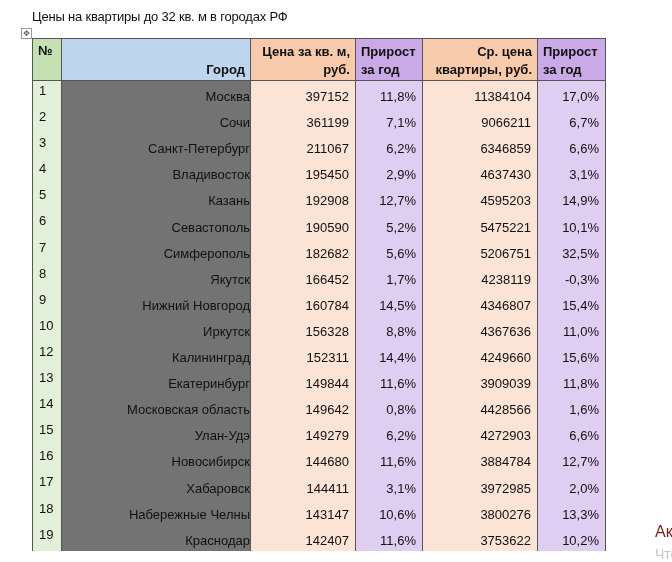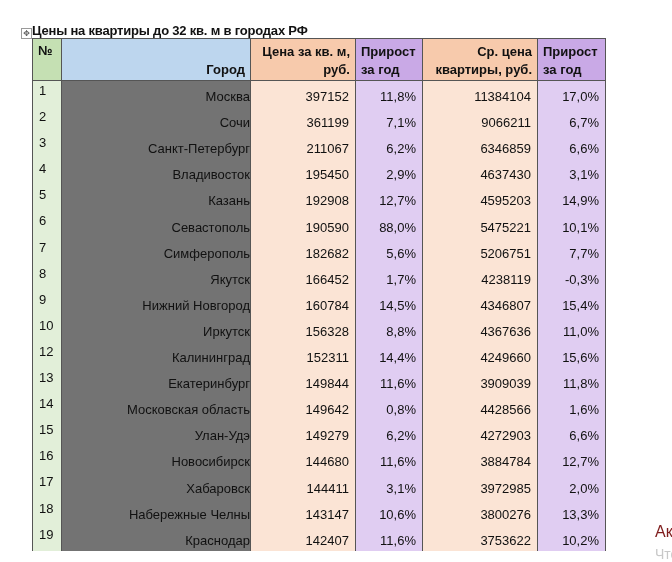--- a/index.html
+++ b/index.html
@@ -1,18 +1,18 @@
 <!DOCTYPE html>
 <html><head>
 <meta charset="utf-8">
 <style>
   html, body { margin:0; padding:0; background:#ffffff; }
   body { width:672px; height:562px; overflow:hidden; position:relative;
          font-family: "Liberation Sans", "DejaVu Sans", sans-serif; color:#111; }
-  .title { position:absolute; left:32px; top:9px; font-size:13px; font-weight:bold; letter-spacing:-0.2px;margin-top:14px; }
+  .title { position:absolute; left:32px; top:9px; font-size:13px; font-weight:normal; letter-spacing:-0.2px; }
   .move-handle { position:absolute; left:21px; top:28px; width:9px; height:9px; border:1px solid #9a9a9a;
                  font-size:8px; line-height:9px; text-align:center; color:#555; background:#fff; }
   table { position:absolute; left:32px; top:38px; border-collapse:collapse; table-layout:fixed; font-size:13px; }
   th, td { border-left:1px solid #555; border-right:1px solid #555; padding:0; }
   th { font-weight:bold; height:37px; vertical-align:bottom; padding:0 5px 1px 5px; line-height:18px; border-top:1px solid #555; border-bottom:1px solid #555; }
   td { height:24.1px; line-height:16px; }
   td.num { vertical-align:top; padding:2px 0 0 6px; background:#e2efd9; }
   td.city { vertical-align:bottom; padding:0 0 2px 7px; background:#737373;text-align:right; }
   td.r { text-align:right; vertical-align:bottom; padding:0 6px 2px 0; }
   .c-num { width:29px; } .c-city { width:189px; } .c-price { width:105px; }
@@ -101,31 +101,31 @@
         <td class="city">Казань</td>
         <td class="r peach">192908</td>
         <td class="r lav">12,7%</td>
         <td class="r peach">4595203</td>
         <td class="r lav">14,9%</td>
       </tr>
       <tr>
         <td class="num">6</td>
         <td class="city">Севастополь</td>
         <td class="r peach">190590</td>
-        <td class="r lav">88,0%</td>
+        <td class="r lav">5,2%</td>
         <td class="r peach">5475221</td>
         <td class="r lav">10,1%</td>
       </tr>
       <tr>
         <td class="num">7</td>
         <td class="city">Симферополь</td>
         <td class="r peach">182682</td>
         <td class="r lav">5,6%</td>
         <td class="r peach">5206751</td>
-        <td class="r lav">7,7%</td>
+        <td class="r lav">32,5%</td>
       </tr>
       <tr>
         <td class="num">8</td>
         <td class="city">Якутск</td>
         <td class="r peach">166452</td>
         <td class="r lav">1,7%</td>
         <td class="r peach">4238119</td>
         <td class="r lav">-0,3%</td>
       </tr>
       <tr>

